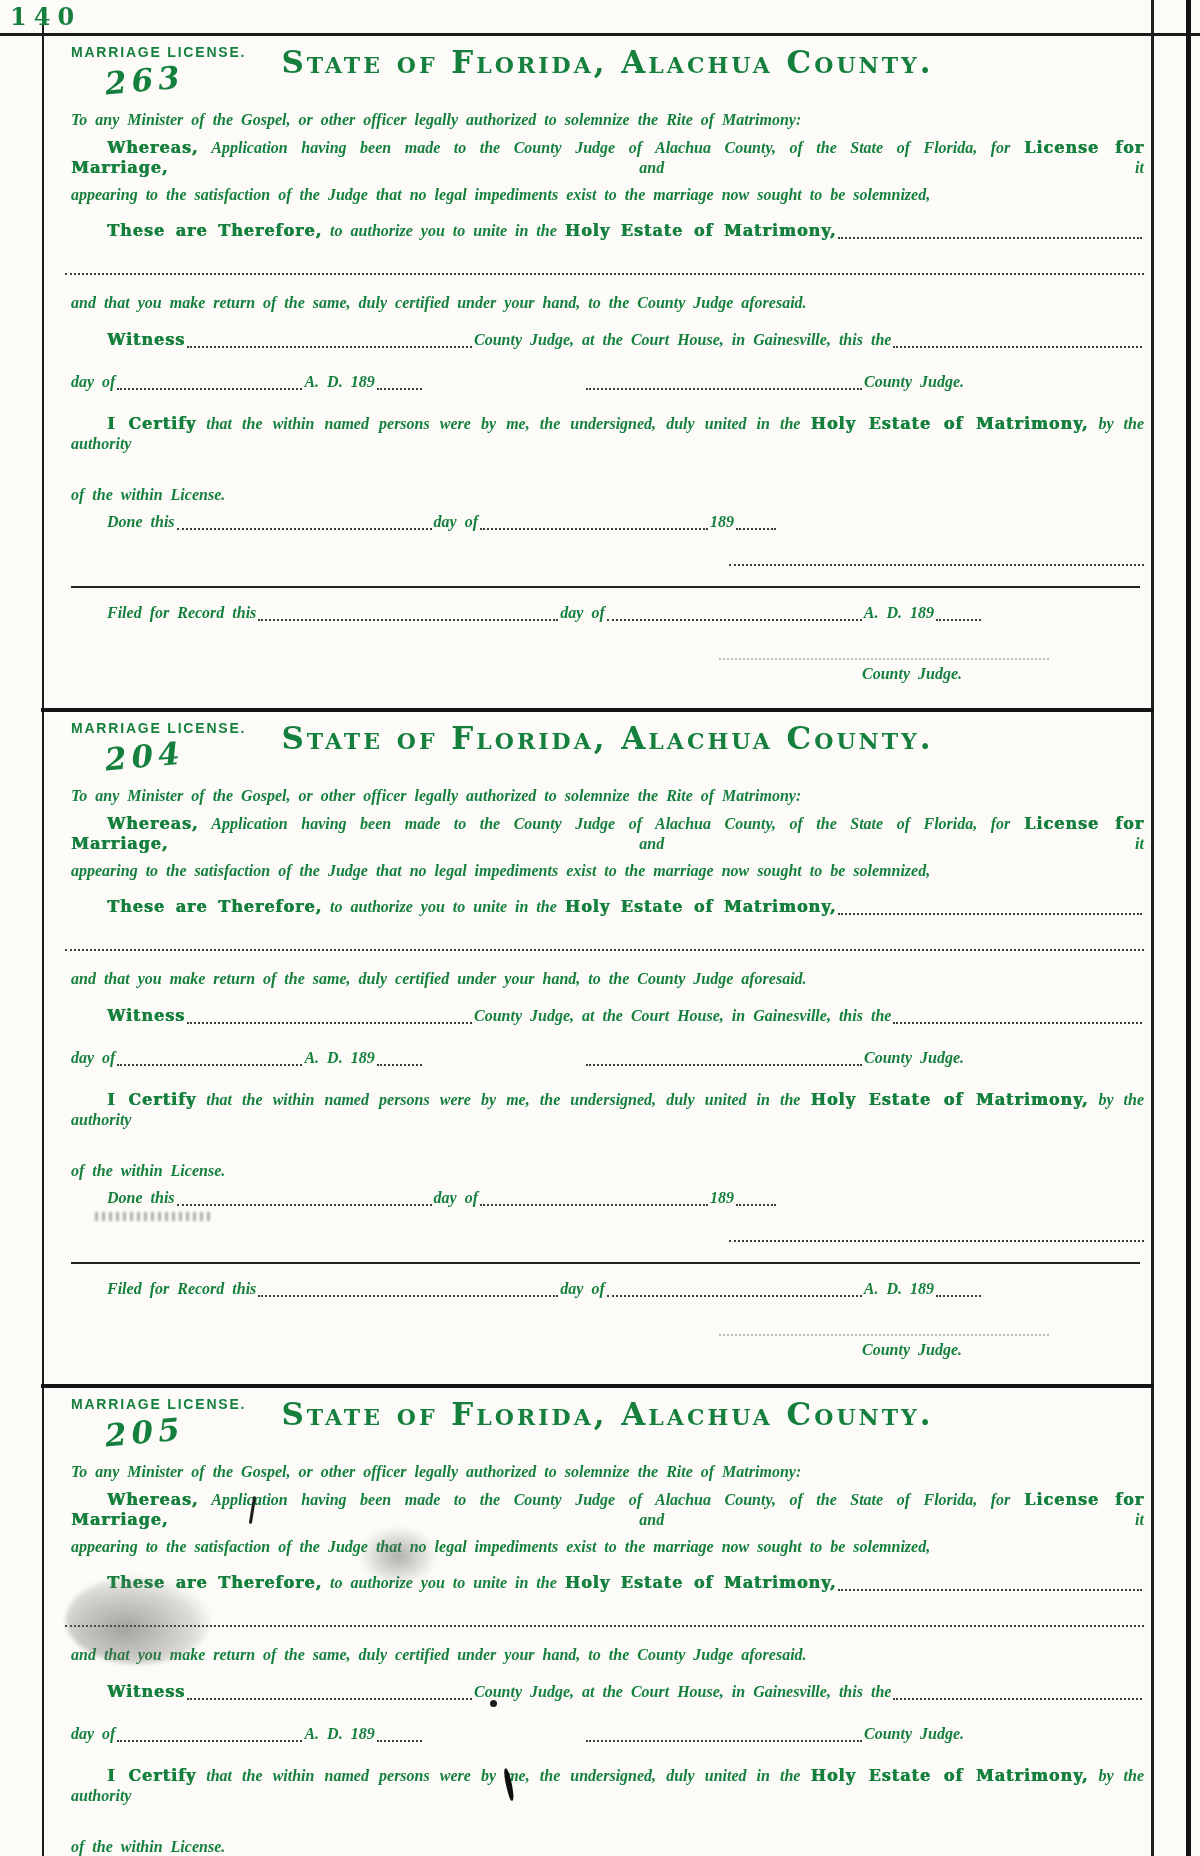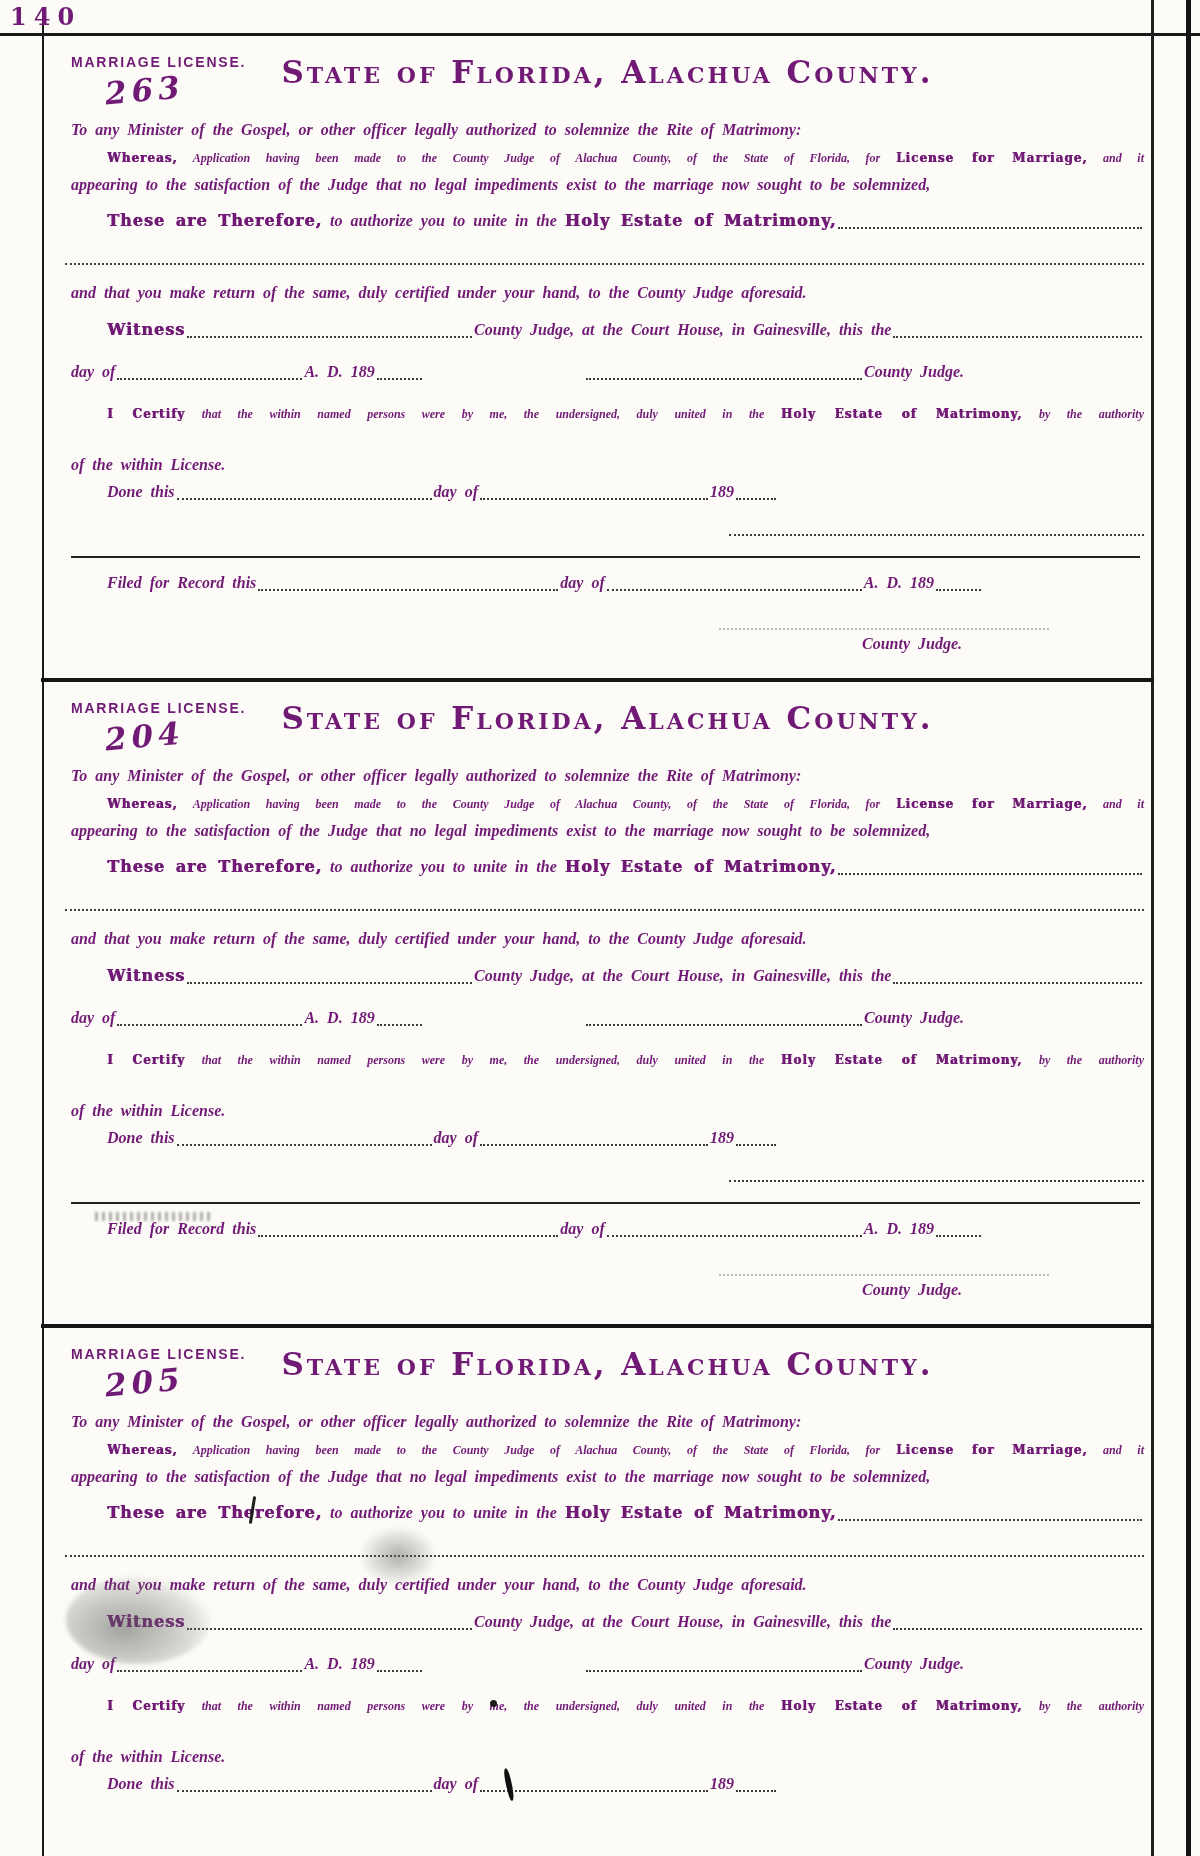--- a/index.html
+++ b/index.html
@@ -1,53 +1,53 @@
 <!DOCTYPE html>
 <html><head>
 <meta charset="utf-8">
 <style>
   html,body{margin:0;padding:0;background:#e8e6e0;}
   .page{
     position:relative;width:1200px;height:1856px;overflow:hidden;
-    background:#fcfbf7;color:#701a75;
+    background:#fcfbf7;color:#15803d;
     font-family:"Liberation Serif",serif;
   }
   
   .rule-top{position:absolute;left:0;top:33px;width:1200px;height:3px;background:#1b1b1b;}
   .rule-left{position:absolute;left:42px;top:8px;width:2px;height:1848px;background:#1b1b1b;}
   .rule-right-inner{position:absolute;left:1151px;top:0;width:3px;height:1856px;background:#202020;}
   .rule-right-outer{position:absolute;left:1186px;top:0;width:5px;height:1856px;background:#141414;}
   .pageno{position:absolute;left:10px;top:2px;font-size:24px;font-weight:bold;letter-spacing:7px;font-family:"DejaVu Serif",serif;}
 
   .content{position:absolute;left:45px;top:36px;width:1105px;}
 
   .form{position:relative;padding:0 6px 24px 26px;}
   .sep{height:4px;background:#151515;margin:0 -4px;}
 
   
-  .hdr{position:relative;height:64px;margin-top:16px;}
+  .hdr{position:relative;height:64px;margin-top:6px;}
   .lic-label{
     position:absolute;left:0;top:2px;
     font-family:"Liberation Sans",sans-serif;font-weight:bold;
     font-size:14px;letter-spacing:1.8px;
   }
   .lic-num{
     position:absolute;left:34px;top:20px;
     font-family:"DejaVu Serif",serif;font-style:italic;font-weight:600;
     font-size:31px;letter-spacing:5px;transform:rotate(-5deg);
   }
   .title{
     position:absolute;left:0;right:0;top:2px;text-align:center;
     font-family:"DejaVu Serif",serif;font-variant:small-caps;font-weight:bold;
     font-size:31px;letter-spacing:3px;
   }
 
   
   .line{font-size:16px;font-weight:bold;font-style:italic;line-height:20px;word-spacing:4px;white-space:nowrap;}
-  .wrapline{font-size:12px;font-weight:bold;font-style:italic;line-height:20px;word-spacing:4px;}
+  .wrapline{font-size:16px;font-weight:bold;font-style:italic;line-height:20px;word-spacing:4px;}
   .just{text-align:justify;text-align-last:justify;-moz-text-align-last:justify;}
   .ind{text-indent:36px;}
   .bl{ 
     font-style:normal;font-family:"DejaVu Serif",serif;font-weight:900;
     letter-spacing:1px;text-shadow:0.7px 0 currentColor;
   }
   .row{display:flex;align-items:flex-end;}
   .row .t{white-space:nowrap;}
   .pl{padding-left:36px;text-align:center;}
   .leader{border-bottom:2px dotted #3c3c3c;height:12px;margin:0 2px 2px 2px;}

